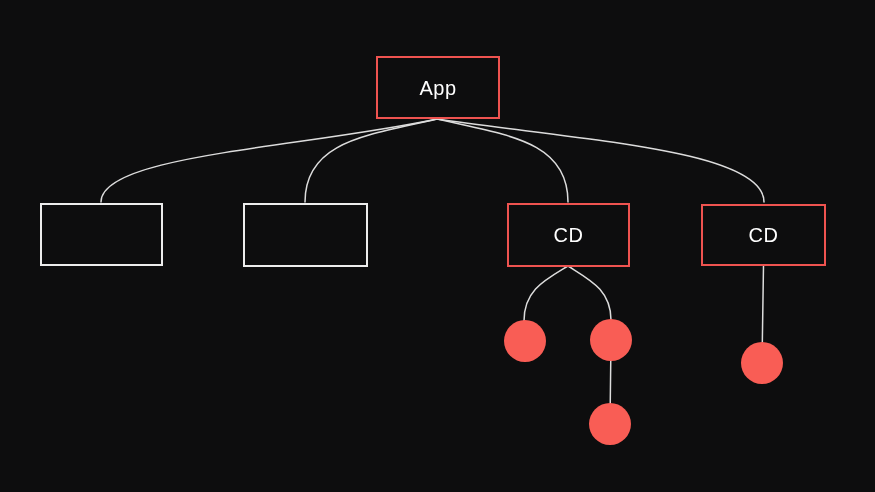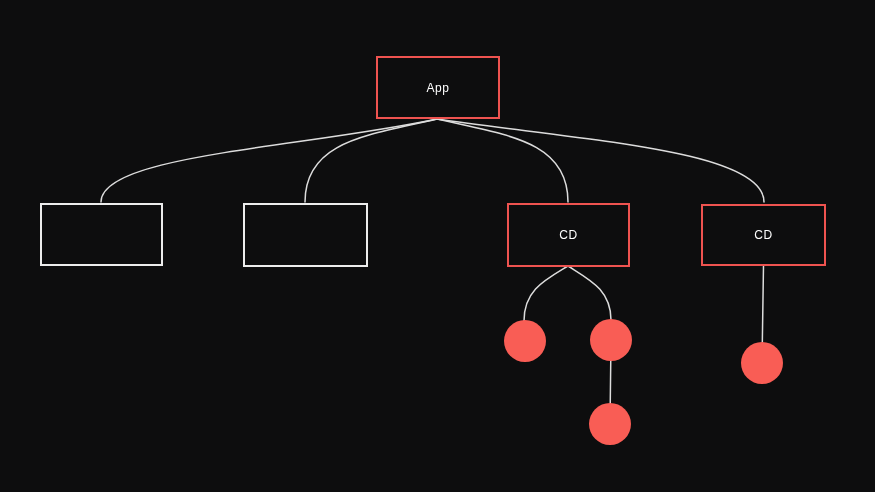--- a/index.html
+++ b/index.html
@@ -39,21 +39,21 @@
     justify-content: center;
   }
   .box {
     border: 2px solid #ececec;
   }
   .box.red {
     border-color: #ee5350;
   }
   .node-label {
     color: #ffffff;
-    font-size: 12px;
+    font-size: 20px;
     letter-spacing: 0.5px;
     line-height: 1;
     user-select: none;
   }
   .circle {
     position: absolute;
     width: 42px;
     height: 42px;
     border-radius: 50%;
     background: #f95d55;

